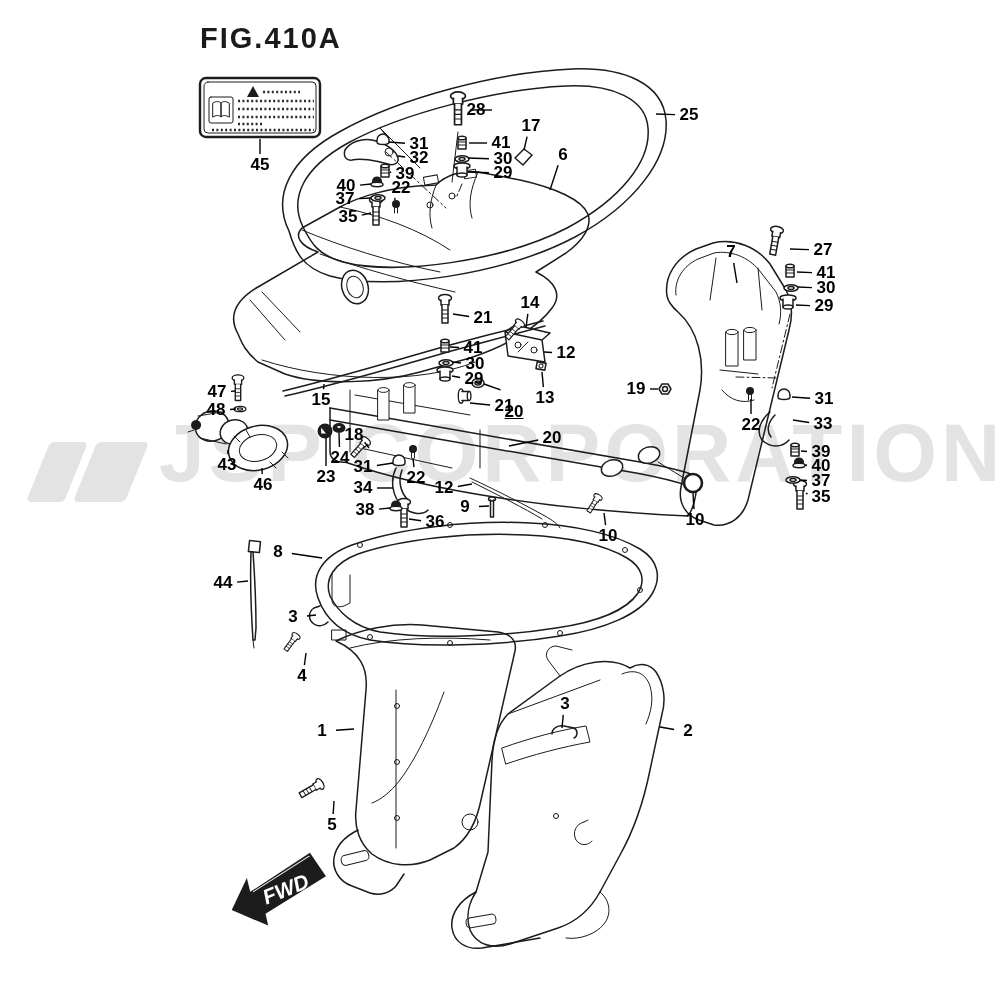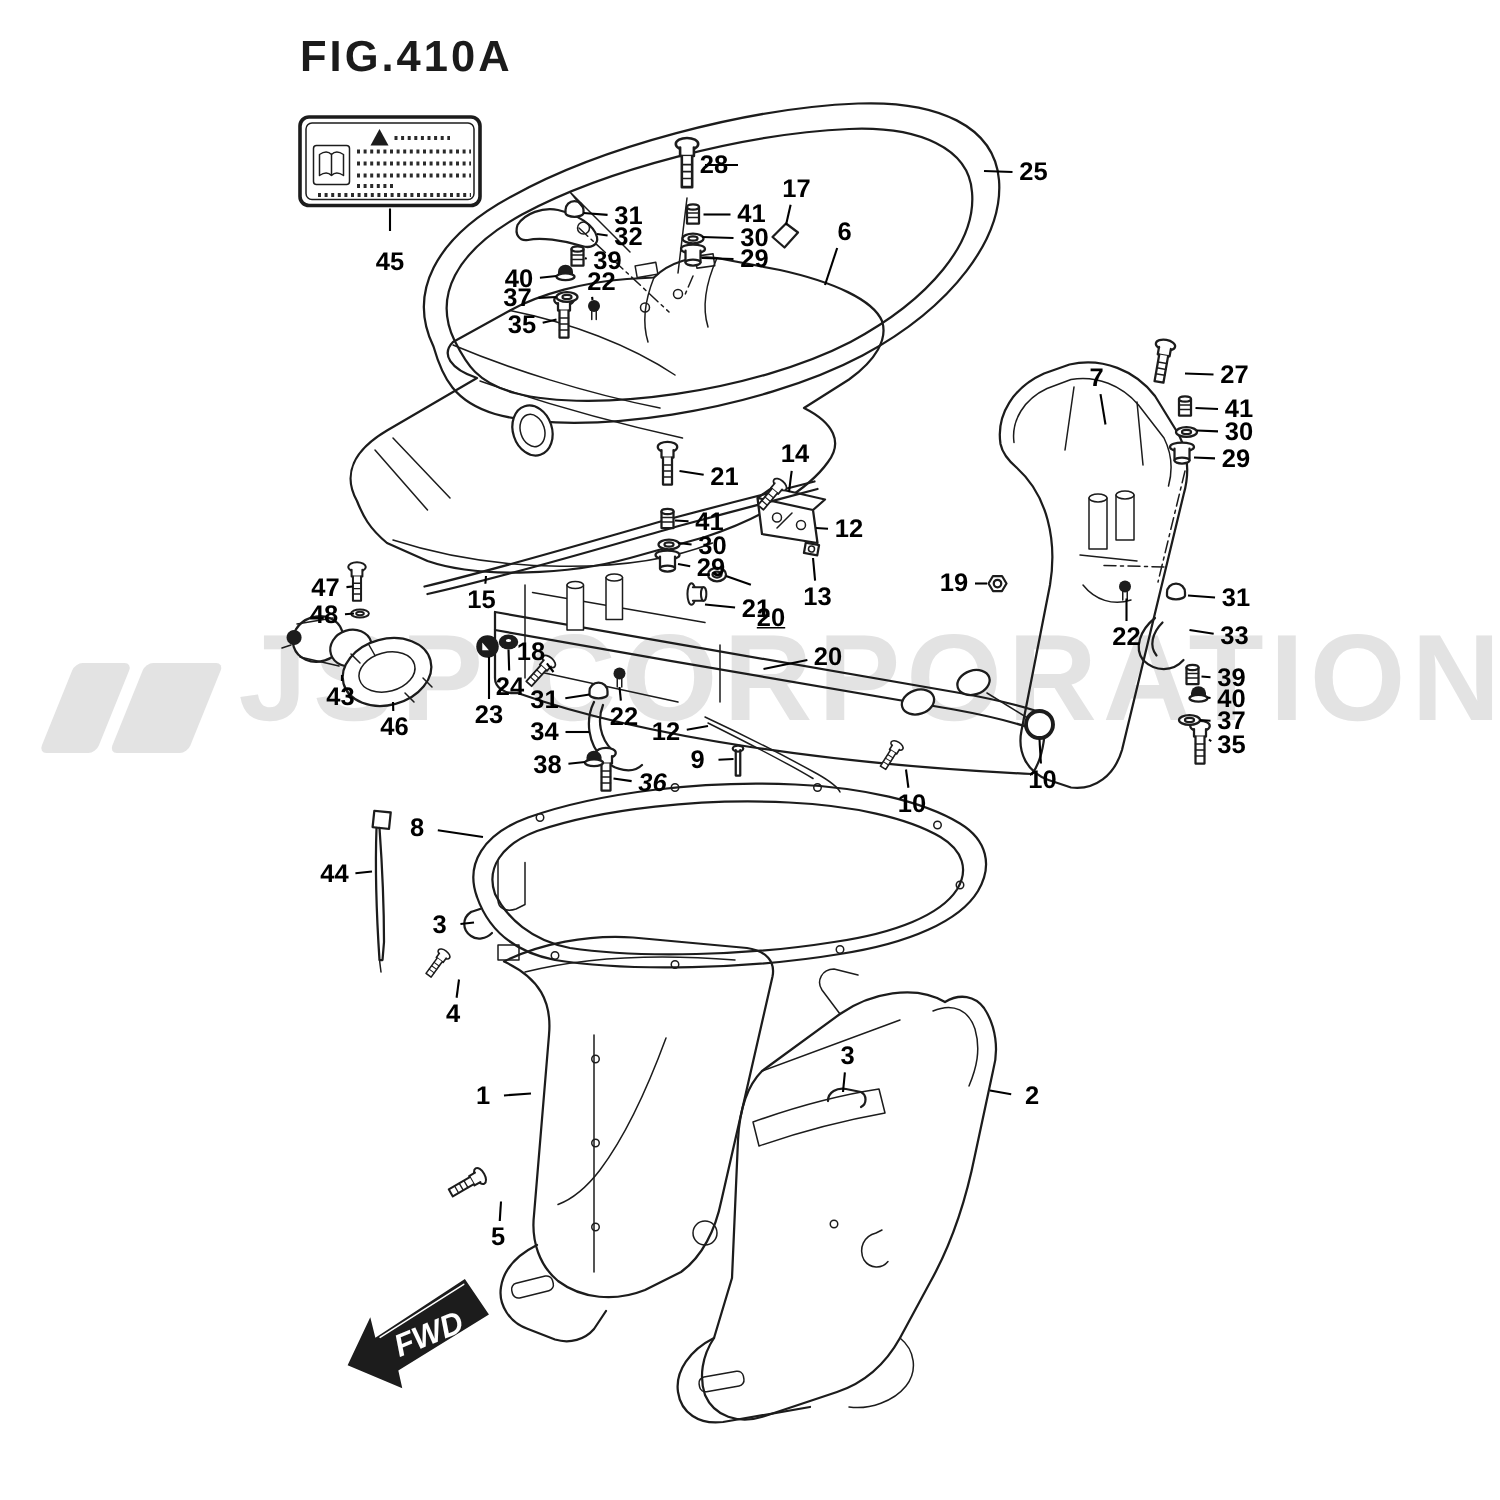--- a/index.html
+++ b/index.html
@@ -378,21 +378,21 @@
       <div class="callout" style="left: 531px; top: 126px;">17</div>
       <div class="callout" style="left: 563px; top: 155px;">6</div>
       <div class="callout" style="left: 689px; top: 115px;">25</div>
       <div class="callout" style="left: 419px; top: 144px;">31</div>
       <div class="callout" style="left: 419px; top: 158px;">32</div>
       <div class="callout" style="left: 405px; top: 174px;">39</div>
       <div class="callout" style="left: 346px; top: 186px;">40</div>
       <div class="callout" style="left: 401px; top: 188px;">22</div>
       <div class="callout" style="left: 345px; top: 199px;">37</div>
       <div class="callout" style="left: 348px; top: 217px;">35</div>
-      <div class="callout" style="left: 260px; top: 175px;">45</div>
+      <div class="callout" style="left: 260px; top: 165px;">45</div>
       <div class="callout" style="left: 823px; top: 250px;">27</div>
       <div class="callout" style="left: 826px; top: 273px;">41</div>
       <div class="callout" style="left: 826px; top: 288px;">30</div>
       <div class="callout" style="left: 824px; top: 306px;">29</div>
       <div class="callout" style="left: 731px; top: 252px;">7</div>
       <div class="callout" style="left: 824px; top: 399px;">31</div>
       <div class="callout" style="left: 823px; top: 424px;">33</div>
       <div class="callout" style="left: 751px; top: 425px;">22</div>
       <div class="callout" style="left: 821px; top: 452px;">39</div>
       <div class="callout" style="left: 821px; top: 466px;">40</div>
@@ -411,21 +411,21 @@
       <div class="callout" style="left: 552px; top: 438px;">20</div>
       <div class="callout" style="left: 695px; top: 520px;">10</div>
       <div class="callout" style="left: 608px; top: 536px;">10</div>
       <div class="callout" style="left: 465px; top: 507px;">9</div>
       <div class="callout" style="left: 444px; top: 488px;">12</div>
       <div class="callout" style="left: 363px; top: 488px;">34</div>
       <div class="callout" style="left: 363px; top: 467px;">31</div>
       <div class="callout" style="left: 416px; top: 478px;">22</div>
       <div class="callout" style="left: 354px; top: 435px;">18</div>
       <div class="callout" style="left: 365px; top: 510px;">38</div>
-      <div class="callout" style="left: 435px; top: 522px; font-style: italic;">36</div>
+      <div class="callout" style="left: 435px; top: 522px;">36</div>
       <div class="callout" style="left: 321px; top: 400px;">15</div>
       <div class="callout" style="left: 340px; top: 458px;">24</div>
       <div class="callout" style="left: 326px; top: 477px;">23</div>
       <div class="callout" style="left: 217px; top: 392px;">47</div>
       <div class="callout" style="left: 216px; top: 410px;">48</div>
       <div class="callout" style="left: 227px; top: 465px;">43</div>
       <div class="callout" style="left: 263px; top: 485px;">46</div>
       <div class="callout" style="left: 278px; top: 552px;">8</div>
       <div class="callout" style="left: 223px; top: 583px;">44</div>
       <div class="callout" style="left: 293px; top: 617px;">3</div>

